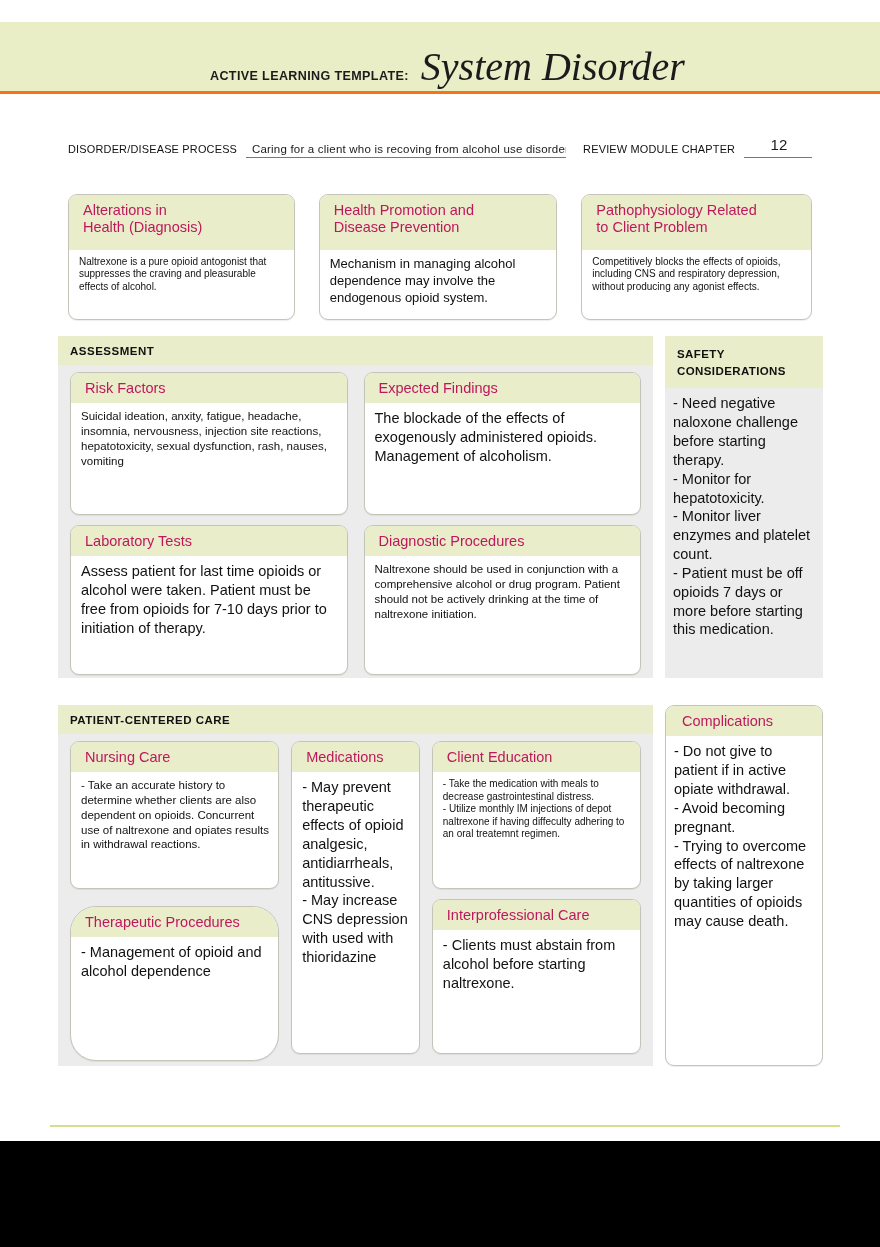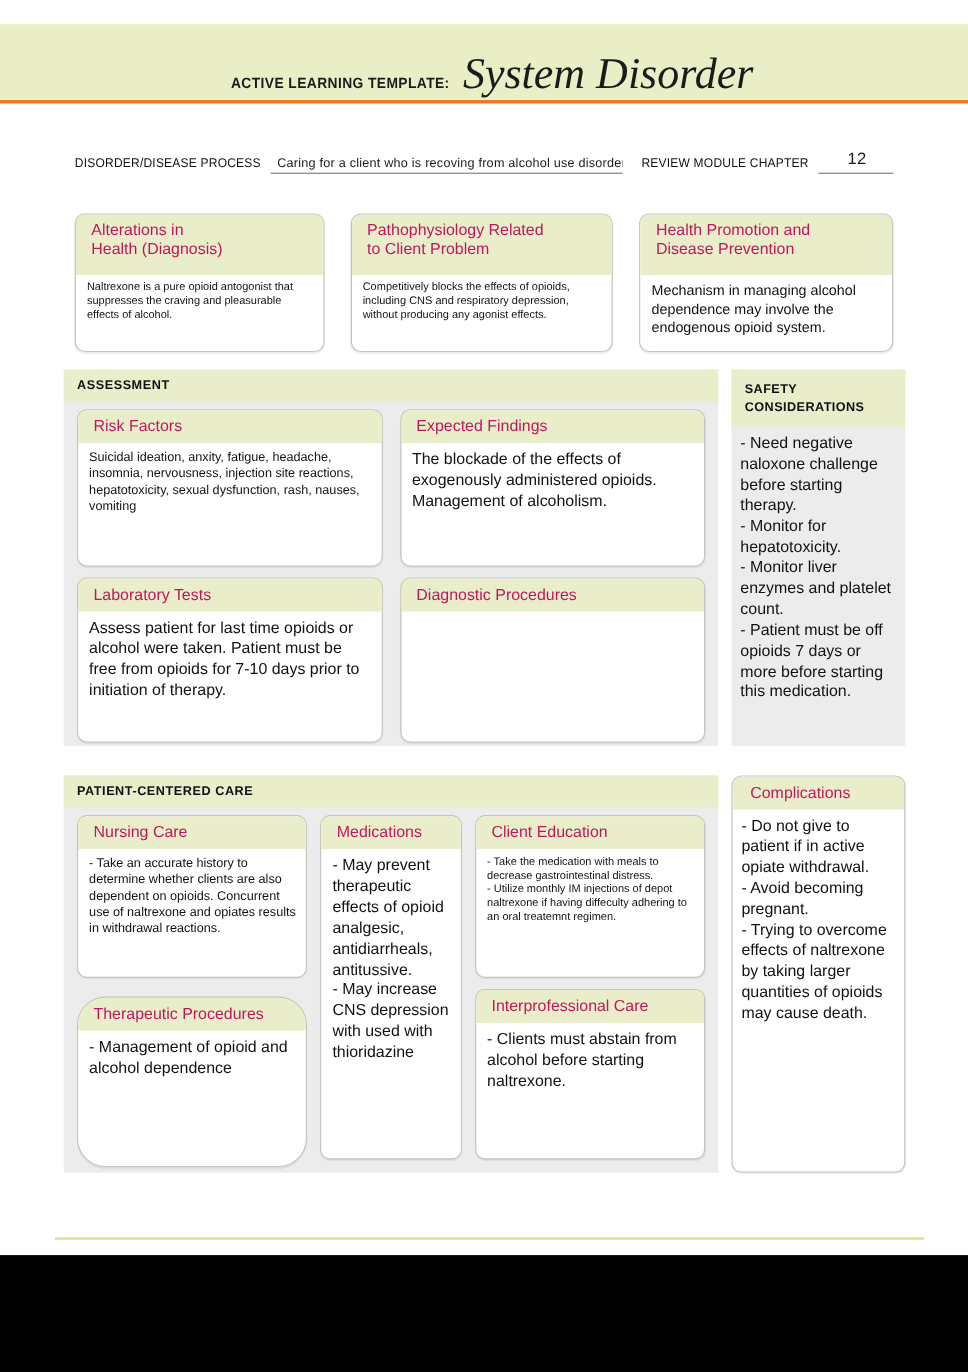--- a/index.html
+++ b/index.html
@@ -251,29 +251,29 @@
 
 <div class="top-row">
 
   <div class="card">
     <div class="card-head tall">Alterations in
 Health (Diagnosis)</div>
     <div class="card-body small">Naltrexone is a pure opioid antogonist that suppresses the craving and pleasurable effects of alcohol.</div>
   </div>
 
   <div class="card">
+    <div class="card-head tall">Health Promotion and
+Disease Prevention</div>
+    <div class="card-body med">Mechanism in managing alcohol dependence may involve the endogenous opioid system.</div>
+  </div>
+
+  <div class="card">
     <div class="card-head tall">Pathophysiology Related
 to Client Problem</div>
     <div class="card-body small">Competitively blocks the effects of opioids, including CNS and respiratory depression, without producing any agonist effects.</div>
-  </div>
-
-  <div class="card">
-    <div class="card-head tall">Health Promotion and
-Disease Prevention</div>
-    <div class="card-body med">Mechanism in managing alcohol dependence may involve the endogenous opioid system.</div>
   </div>
 
 </div>
 
 <div class="panel" id="assessment-panel">
   <div class="panel-title">ASSESSMENT</div>
 
   <div class="assess-grid">
     <div class="assess-row">
       <div class="card" id="risk-factors-card">
@@ -286,20 +286,21 @@
       </div>
     </div>
 
     <div class="assess-row">
       <div class="card" id="laboratory-tests-card">
         <div class="card-head">Laboratory Tests</div>
         <div class="card-body big">Assess patient for last time opioids or alcohol were taken. Patient must be free from opioids for 7-10 days prior to initiation of therapy.</div>
       </div>
       <div class="card" id="diagnostic-procedures-card">
         <div class="card-head">Diagnostic Procedures</div>
+        <div class="card-body">Naltrexone should be used in conjunction with a comprehensive alcohol or drug program. Patient should not be actively drinking at the time of naltrexone initiation.</div>
       </div>
     </div>
   </div>
 </div>
 
 <div id="safety-panel">
   <div id="safety-head">SAFETY
 CONSIDERATIONS</div>
   <div id="safety-body">- Need negative naloxone challenge before starting therapy.
 - Monitor for hepatotoxicity.

